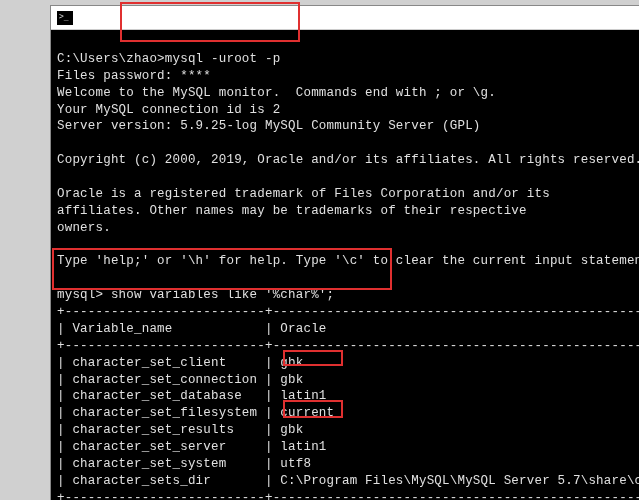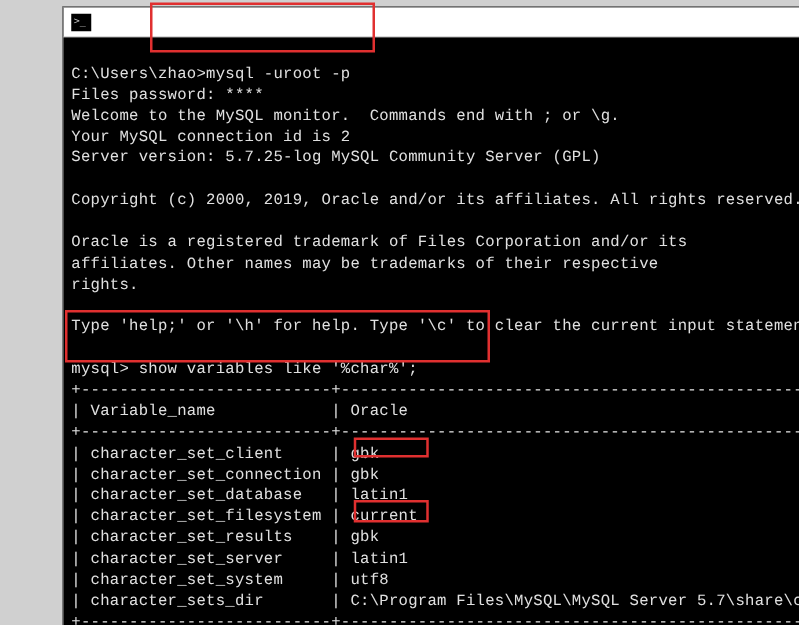--- a/index.html
+++ b/index.html
@@ -72,27 +72,27 @@
 
 <div class="window">
   <div class="titlebar">
     <div class="icon"></div>
   </div>
   <div class="terminal">
 <span>C:\Users\zhao&gt;mysql -uroot -p</span>
 <span>Files password: ****</span>
 <span>Welcome to the MySQL monitor.  Commands end with ; or \g.</span>
 <span>Your MySQL connection id is 2</span>
-<span>Server version: 5.7.25-log MySQL Community Server (GPL)</span>
+<span>Server version: 5.9.25-log MySQL Community Server (GPL)</span>
 <span></span>
 <span>Copyright (c) 2000, 2019, Oracle and/or its affiliates. All rights reserved.</span>
 <span></span>
 <span>Oracle is a registered trademark of Files Corporation and/or its</span>
 <span>affiliates. Other names may be trademarks of their respective</span>
-<span>rights.</span>
+<span>owners.</span>
 <span></span>
 <span>Type 'help;' or '\h' for help. Type '\c' to clear the current input statement.</span>
 <span></span>
 <span>mysql&gt; show variables like '%char%';</span>
 <span>+--------------------------+----------------------------------------------------</span>
 <span>| Variable_name            | Oracle</span>
 <span>+--------------------------+----------------------------------------------------</span>
 <span>| character_set_client     | gbk</span>
 <span>| character_set_connection | gbk</span>
 <span>| character_set_database   | latin1</span>

